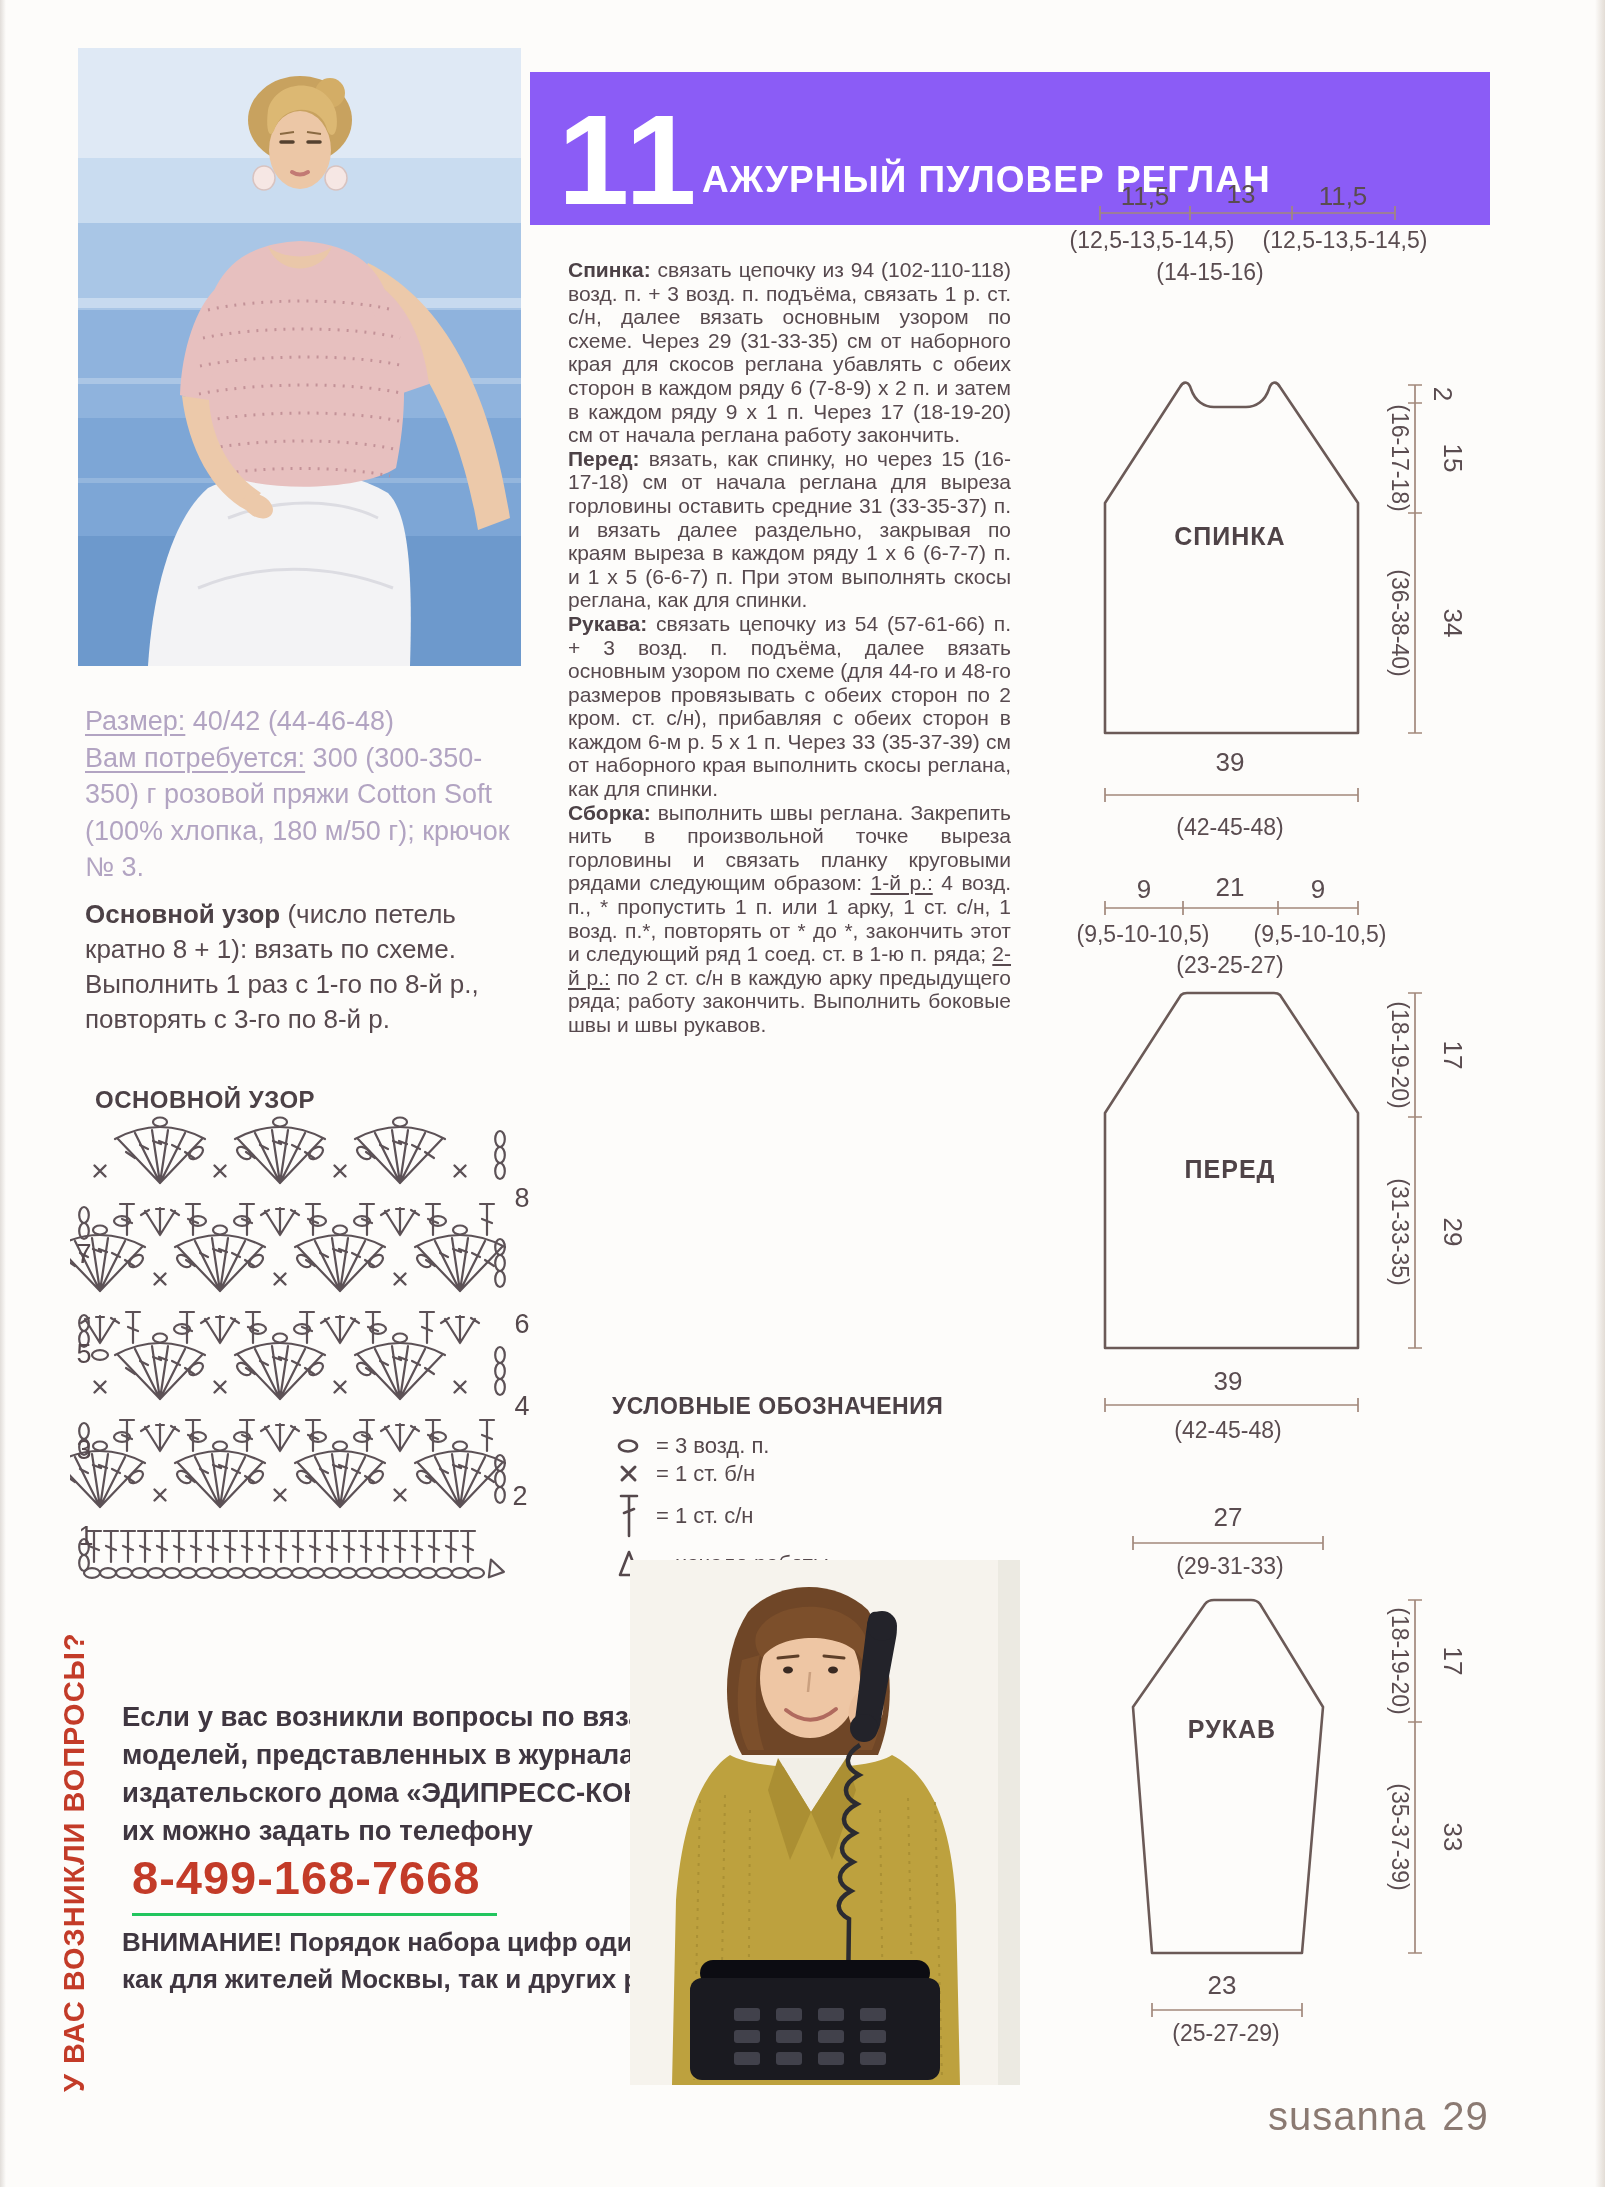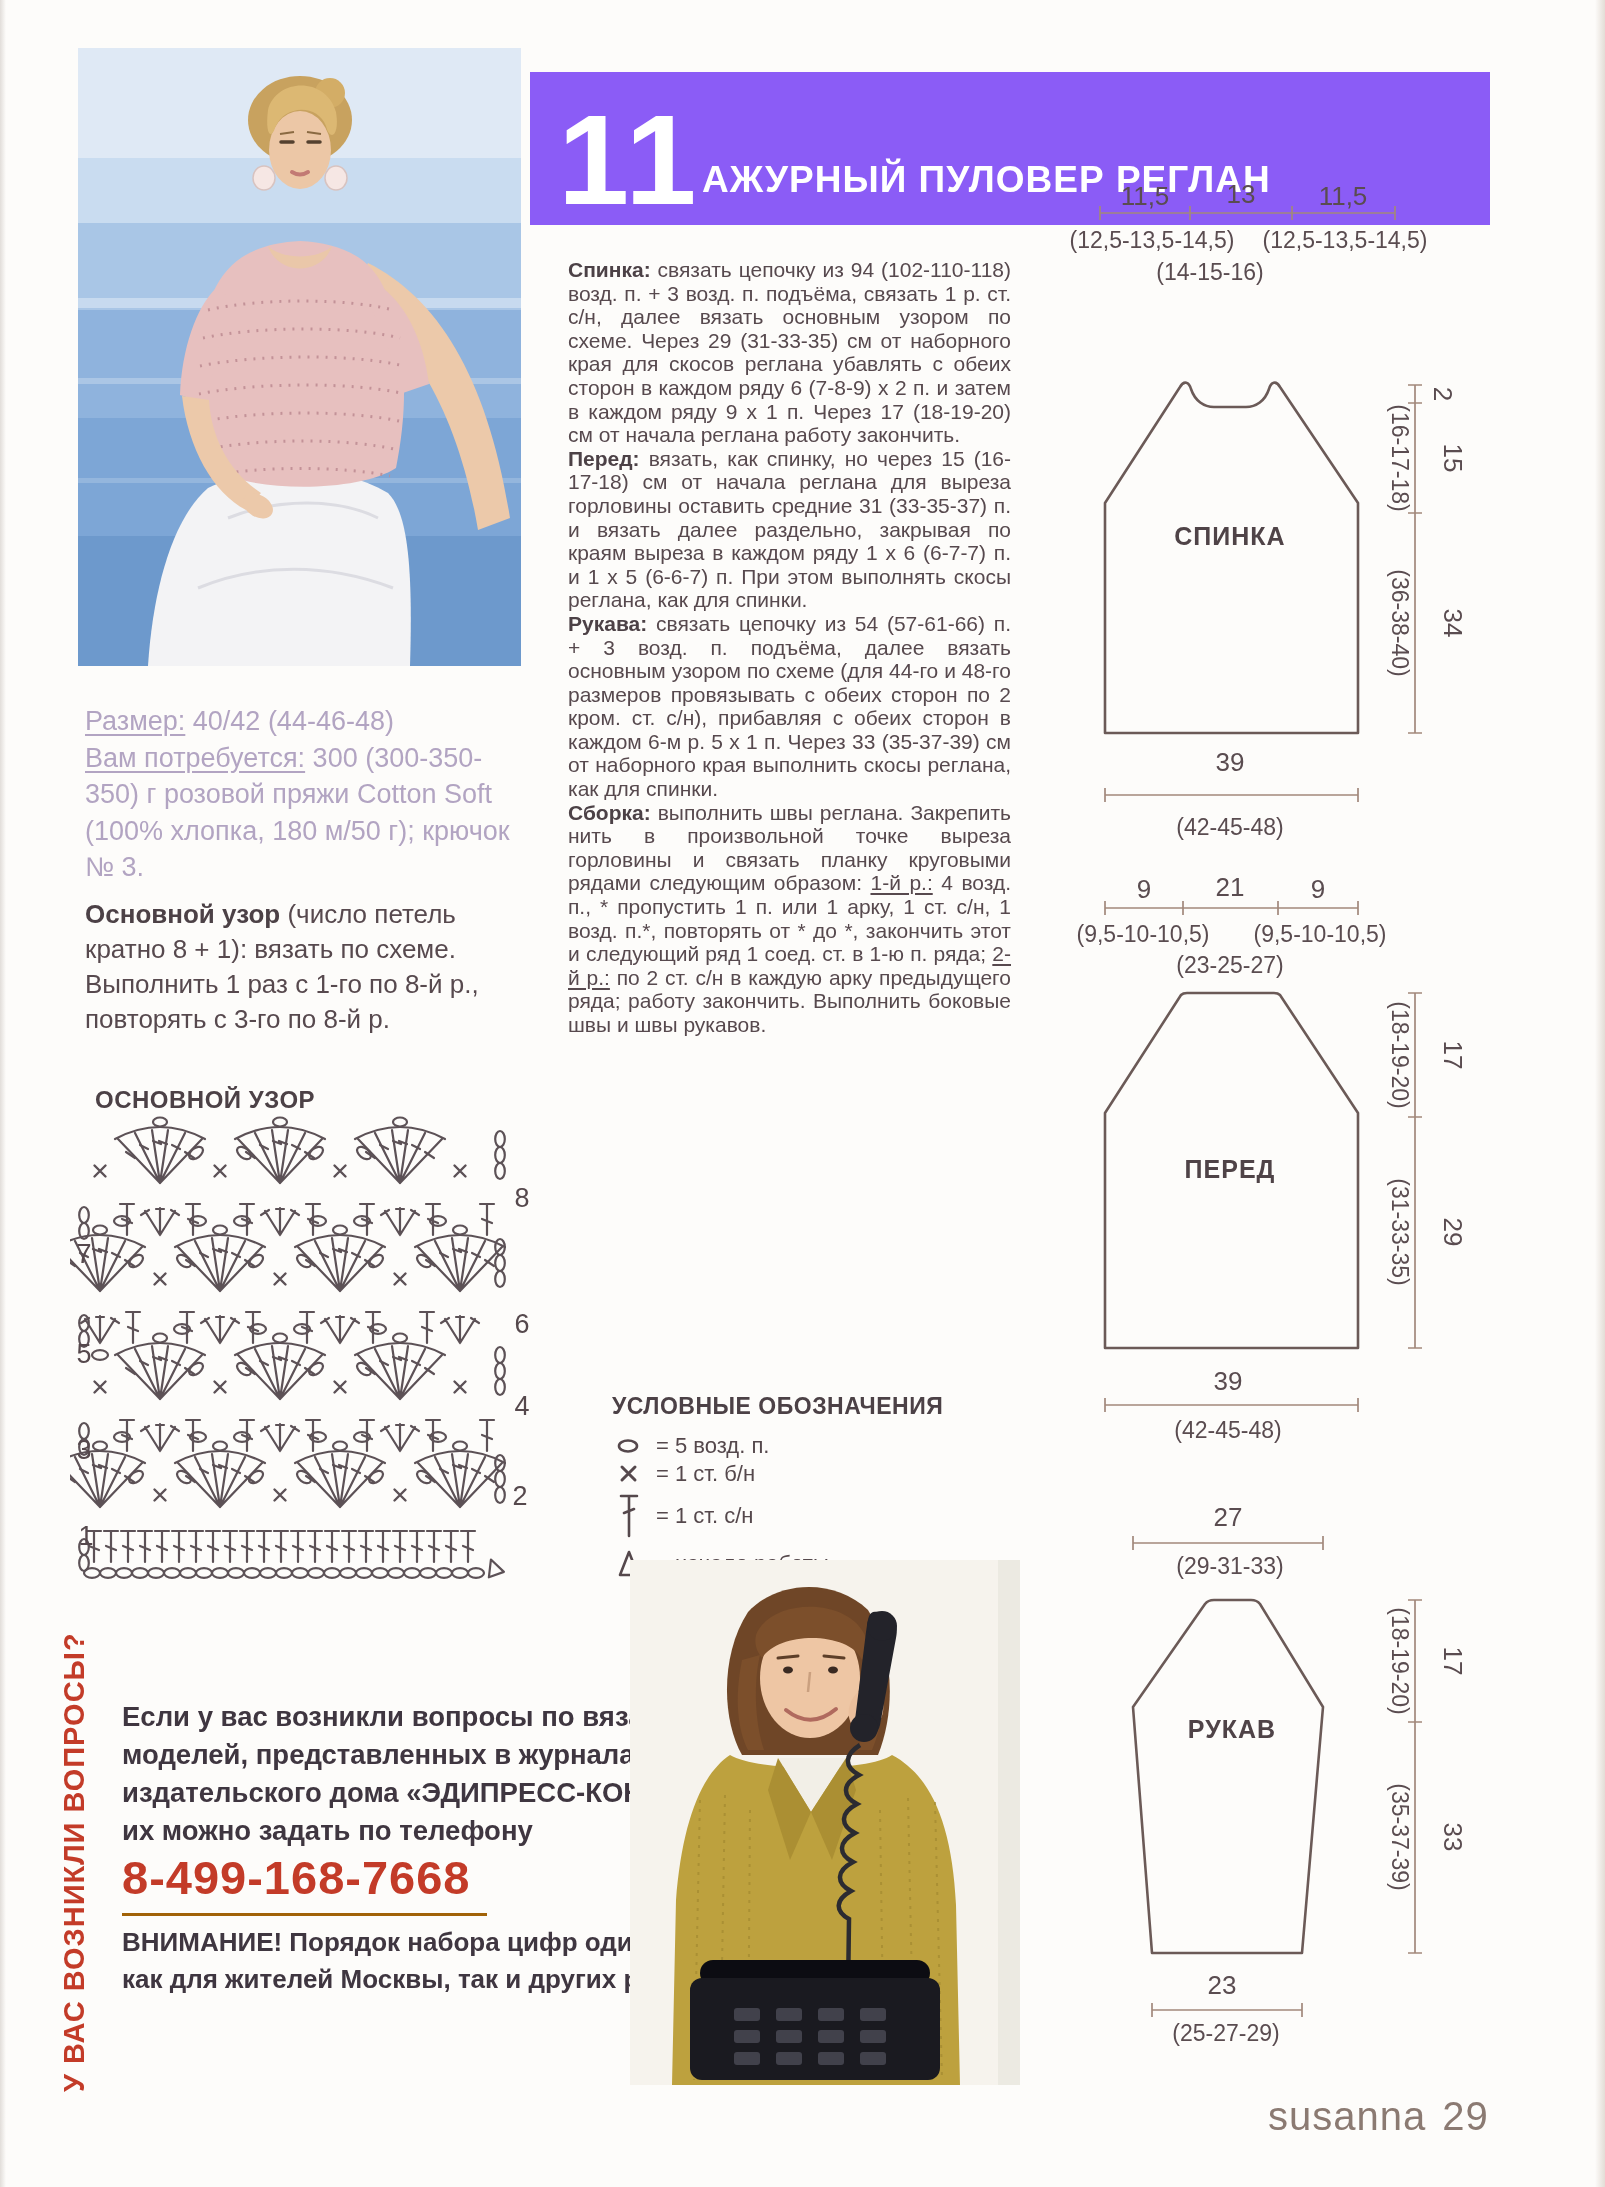--- a/index.html
+++ b/index.html
@@ -54,22 +54,22 @@
   .t1 { fill:#5a4c50; font-size:26px; text-anchor:middle; }
   .t2 { fill:#5a4c50; font-size:23px; text-anchor:middle; }
   .tn { fill:#4f4347; font-size:25px; font-weight:bold; text-anchor:middle; letter-spacing:1px; }
 
   .hotline-vertical { position:absolute; left:58px; top:1662px; height:430px; writing-mode:vertical-rl;
                       transform:rotate(180deg); font-size:29px; font-weight:bold; color:#c33b28;
                       letter-spacing:1px; white-space:nowrap; }
   .hotline-text { position:absolute; left:122px; top:1698px; width:575px; font-size:27.5px;
                   line-height:38px; font-weight:bold; color:#3f3640; }
   .hotline-text div { white-space:nowrap; }
-  .hotline-phone { position:absolute; left:122px; top:1850px; font-size:47px; font-weight:bold;
-                   color:#c33b28; border-bottom:3px solid #a16207; padding:0 16px 8px 0; letter-spacing:1px; }
+  .hotline-phone { position:absolute; left:132px; top:1850px; font-size:47px; font-weight:bold;
+                   color:#c33b28; border-bottom:3px solid #22c55e; padding:0 16px 8px 0; letter-spacing:1px; }
   .hotline-note { position:absolute; left:122px; top:1924px; width:575px; font-size:26px;
                   line-height:37px; font-weight:bold; color:#3f3640; }
   .hotline-note div { white-space:nowrap; }
   .hours-box { position:absolute; left:145px; top:1993px; width:380px; height:86px; background:#a89dc0;
                border-radius:18px; text-align:center; color:#ffffff; }
   .hours-main { margin-top:13px; font-size:27px; font-weight:bold; text-decoration:underline;
                 text-underline-offset:4px; }
   .hours-sub { font-size:23px; font-weight:bold; margin-top:3px; }
 
   .ad-photo { position:absolute; left:630px; top:1560px; }
@@ -366,21 +366,21 @@
   </svg>
 
   <div class="legend">
     <div class="legend-title">УСЛОВНЫЕ ОБОЗНАЧЕНИЯ</div>
     <div class="legend-row lr1">
       <span class="sym">
           <svg width="36" height="24">
             <ellipse cx="16" cy="12" rx="9" ry="5.5" fill="none" stroke="#55484c" stroke-width="2.6"></ellipse>
           </svg>
         </span>
-      <span>= 5 возд. п.</span>
+      <span>= 3 возд. п.</span>
     </div>
     <div class="legend-row lr2">
       <span class="sym">
           <svg width="36" height="24">
             <path d="M10,5 L23,18 M10,18 L23,5" stroke="#55484c" stroke-width="3" fill="none" stroke-linecap="round"></path>
           </svg>
         </span>
       <span>= 1 ст. б/н</span>
     </div>
     <div class="legend-row lr3">

